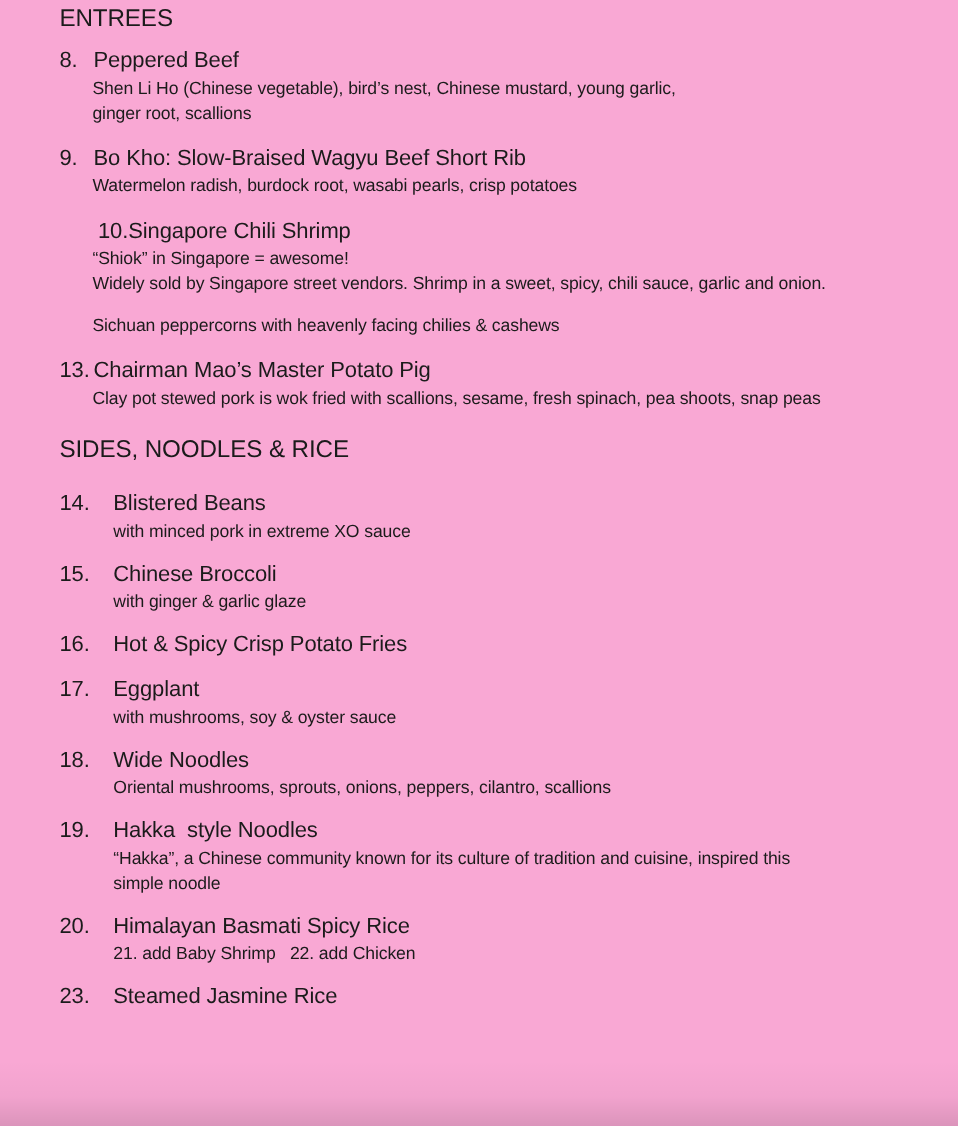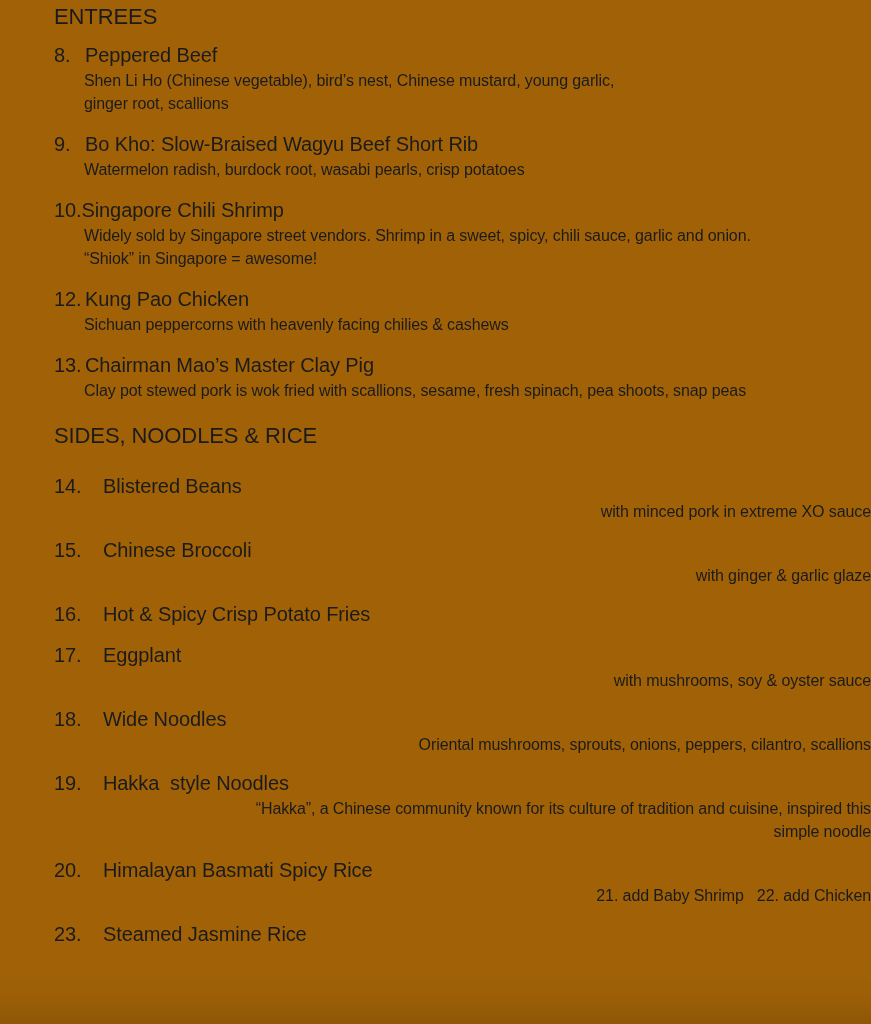--- a/index.html
+++ b/index.html
@@ -7,21 +7,21 @@
     padding: 0;
     background: #ffffff;
   }
   .page {
     position: relative;
     width: 871px;
     height: 1024px;
     box-sizing: border-box;
     padding: 3px 0 0 54px;
     overflow: hidden;
-    background: #a16207;
+    background: #f9a8d4;
     color: #1b1b1b;
     font-family: "Liberation Sans", "DejaVu Sans", sans-serif;
     letter-spacing: -0.1px;
   }
   .menu-section { display: block; }
   .section-title {
     margin: 0;
     font-size: 22px;
     line-height: 27px;
     font-weight: 400;
@@ -38,29 +38,29 @@
   .title-line {
     display: flex;
     align-items: baseline;
     font-size: 20px;
     line-height: 28px;
     white-space: pre;
   }
   .num { flex: none; }
   .section-entrees .num { width: 31px; }
   .section-sides .num { width: 49px; }
-  .title-line.tight .num { width: auto; }
+  .title-line.tight .num { width: auto; margin-left: 35px; }
   .name { white-space: pre; }
 
   .desc {
     font-size: 16px;
     line-height: 23px;
   }
   .section-entrees .desc { margin-left: 30px; }
-  .section-sides .desc { margin-left: 49px; text-align: right; }
+  .section-sides .desc { margin-left: 49px; }
   .desc-line { white-space: pre; }
 
   .bottom-fade {
     position: absolute;
     left: 0;
     right: 0;
     bottom: 0;
     height: 60px;
     pointer-events: none;
     background: linear-gradient(to bottom,
@@ -97,40 +97,36 @@
         <div class="desc-line">Watermelon radish, burdock root, wasabi pearls, crisp potatoes</div>
       </div>
     </div>
 
     <div class="item">
       <div class="title-line tight">
         <span class="num">10.</span>
         <span class="name">Singapore Chili Shrimp</span>
       </div>
       <div class="desc">
+        <div class="desc-line">“Shiok” in Singapore = awesome!</div>
         <div class="desc-line">Widely sold by Singapore street vendors. Shrimp in a sweet, spicy, chili sauce, garlic and onion.</div>
-        <div class="desc-line">“Shiok” in Singapore = awesome!</div>
-      </div>
-    </div>
-
-
-    <div class="item">
-      <div class="title-line">
-        <span class="num">12.</span>
-        <span class="name">Kung Pao Chicken</span>
-      </div>
+      </div>
+    </div>
+
+
+    <div class="item">
       <div class="desc">
         <div class="desc-line">Sichuan peppercorns with heavenly facing chilies &amp; cashews</div>
       </div>
     </div>
 
     <div class="item">
       <div class="title-line">
         <span class="num">13.</span>
-        <span class="name">Chairman Mao’s Master Clay Pig</span>
+        <span class="name">Chairman Mao’s Master Potato Pig</span>
       </div>
       <div class="desc">
         <div class="desc-line">Clay pot stewed pork is wok fried with scallions, sesame, fresh spinach, pea shoots, snap peas</div>
       </div>
     </div>
   </section>
 
   <section class="menu-section section-sides">
     <h2 class="section-title">SIDES, NOODLES &amp; RICE</h2>
 

